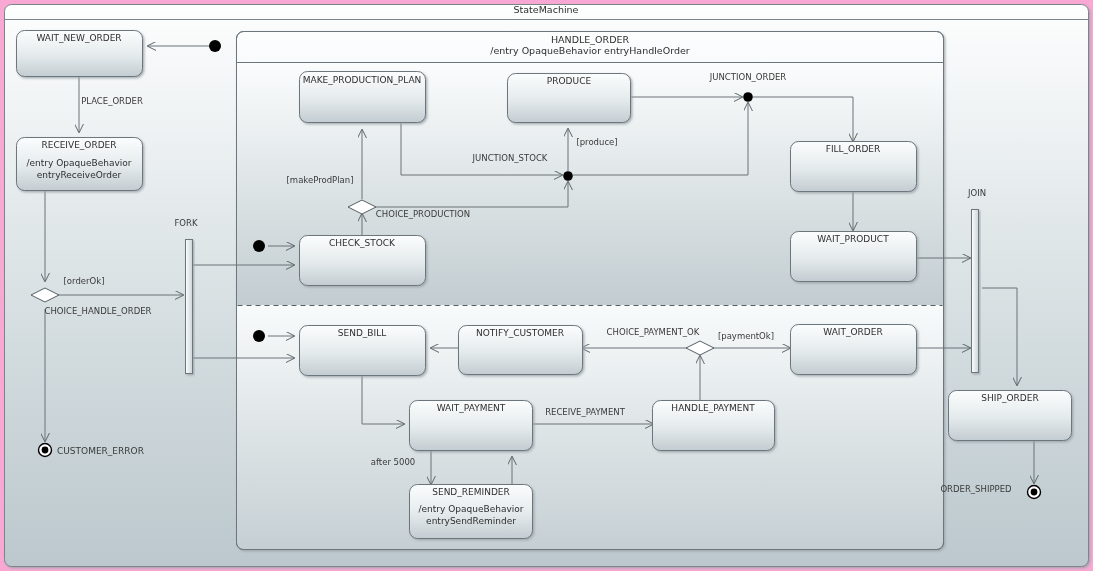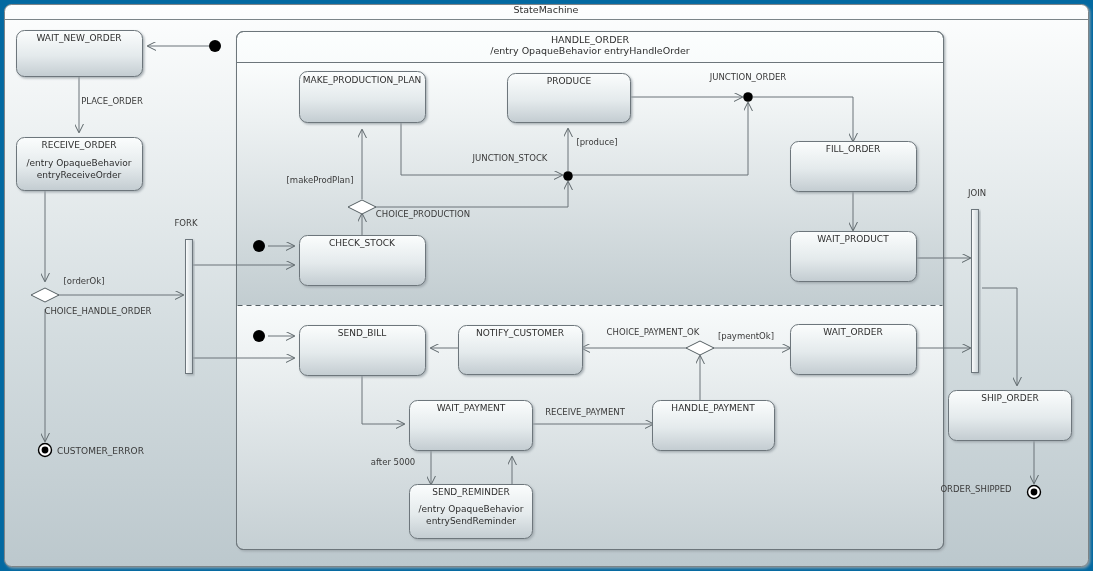--- a/index.html
+++ b/index.html
@@ -11,21 +11,21 @@
   body {
     font-family: "DejaVu Sans", sans-serif;
     width: 1093px;
     height: 571px;
     overflow: hidden;
   }
   #canvas {
     position: relative;
     width: 1093px;
     height: 571px;
-    background: #0369a1;
+    background: #f9a8d4;
   }
   svg#diagram {
     position: absolute;
     top: 0; left: 0;
     width: 1093px;
     height: 571px;
   }
   .diag-text {
     font-family: "DejaVu Sans", sans-serif;
     font-size: 9px;

